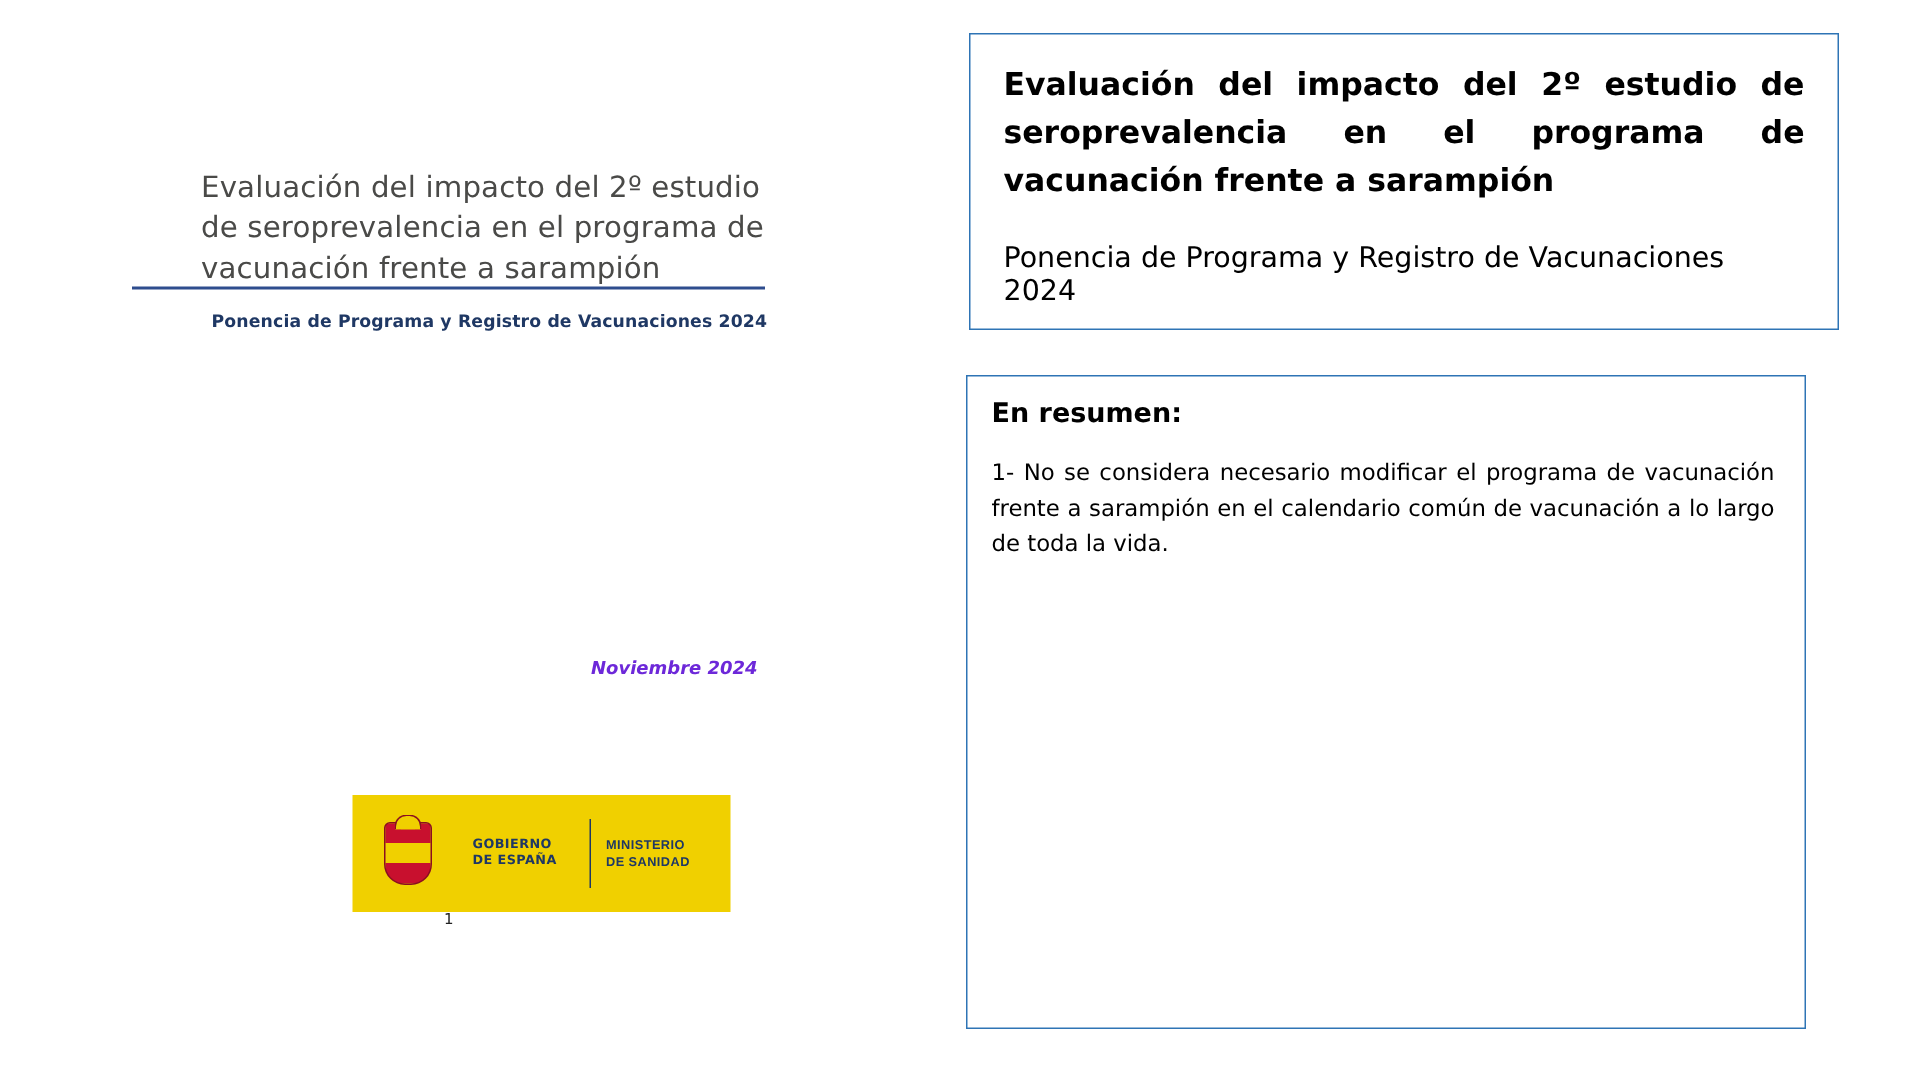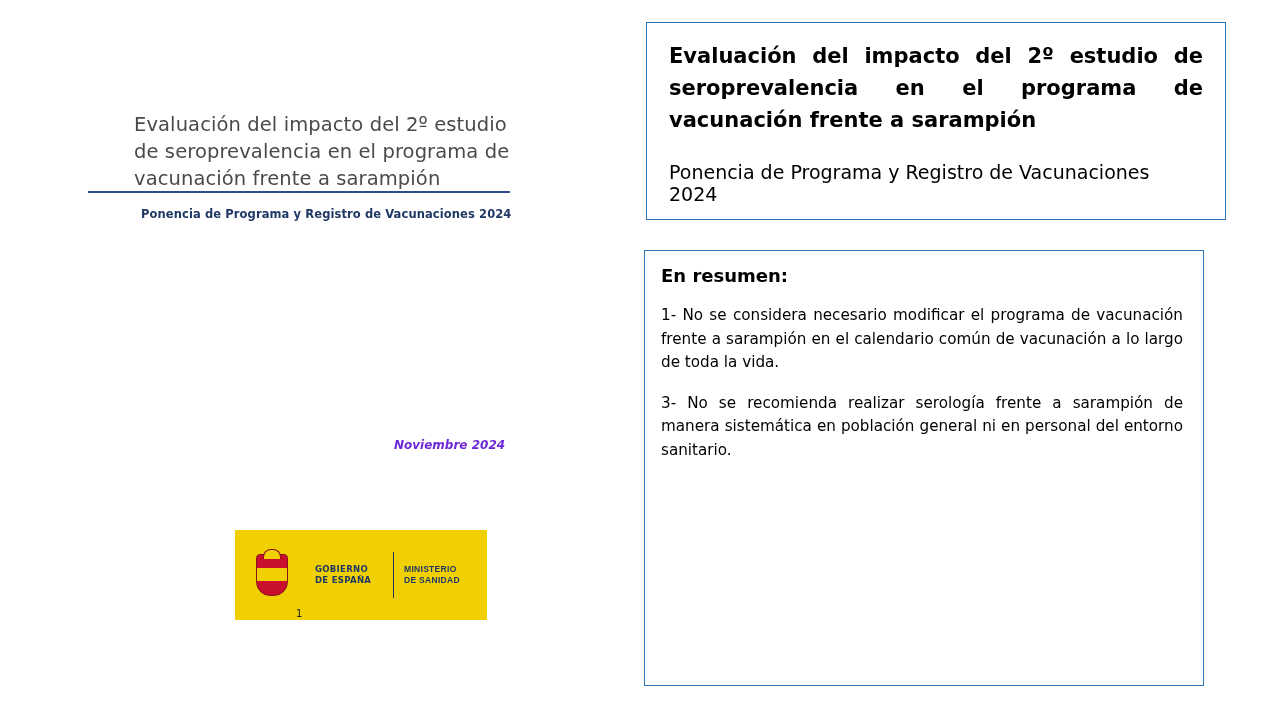--- a/index.html
+++ b/index.html
@@ -99,21 +99,21 @@
     font-family: "DejaVu Sans", sans-serif;
     margin-top: 1px;
   }
 
   
   .logo-gob {
     position: absolute;
     left: 235px;
     top: 530px;
     width: 252px;
-    height: 90px;
+    height: 78px;
     background: #f0d000;
     display: flex;
     align-items: center;
   }
   .gob-flag {
     width: 74px;
     height: 70px;
     position: relative;
     display: flex;
     align-items: center;
@@ -258,16 +258,15 @@
   </div>
 
   <div class="box box-title">
     <div class="doc-heading">Evaluación del impacto del 2º estudio de seroprevalencia en el programa de vacunación frente a sarampión</div>
     <div class="doc-sub">Ponencia de Programa y Registro de Vacunaciones 2024</div>
   </div>
 
   <div class="box box-summary">
     <div class="summary-heading">En resumen:</div>
     <div class="summary-item">1- No se considera necesario modificar el programa de vacunación frente a sarampión en el calendario común de vacunación a lo largo de toda la vida.</div>
-    <div class="summary-item">3- No se recomienda realizar serología frente a sarampión de manera sistemática en población general ni en personal del entorno sanitario.</div>
   </div>
 
 </div>
 
 </body></html>

